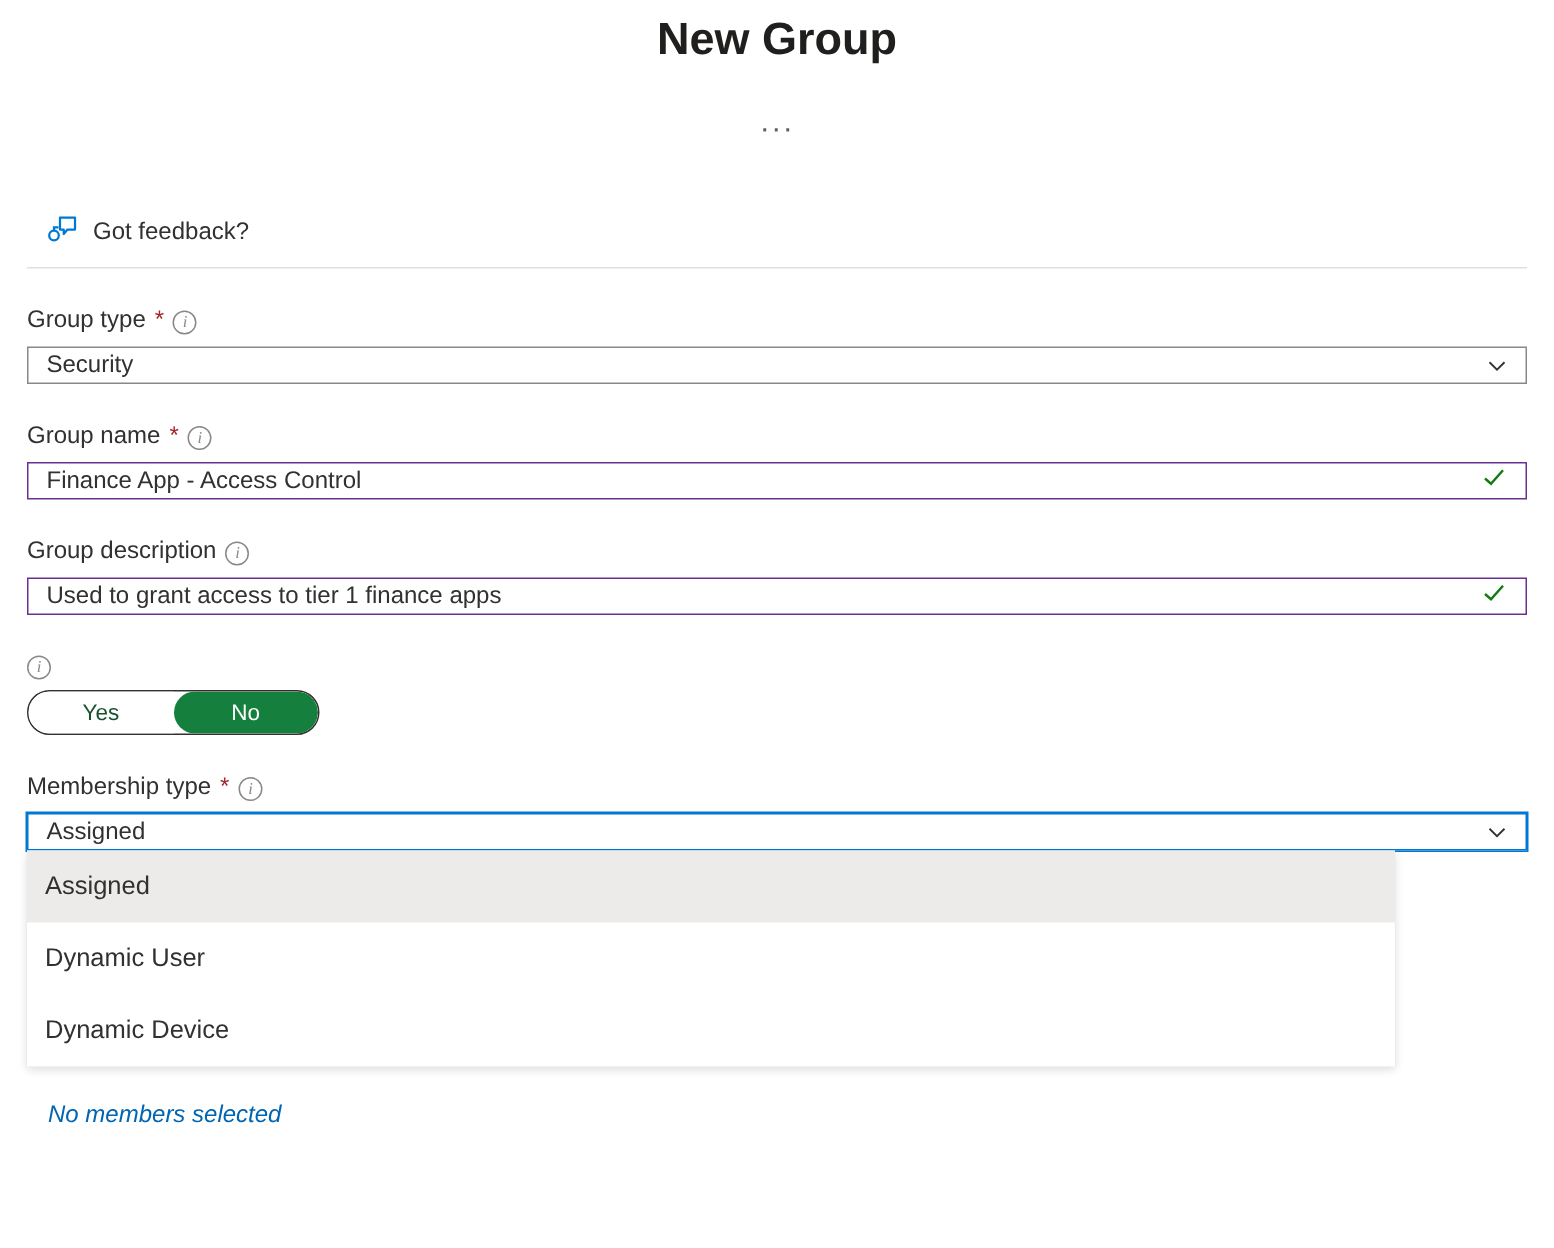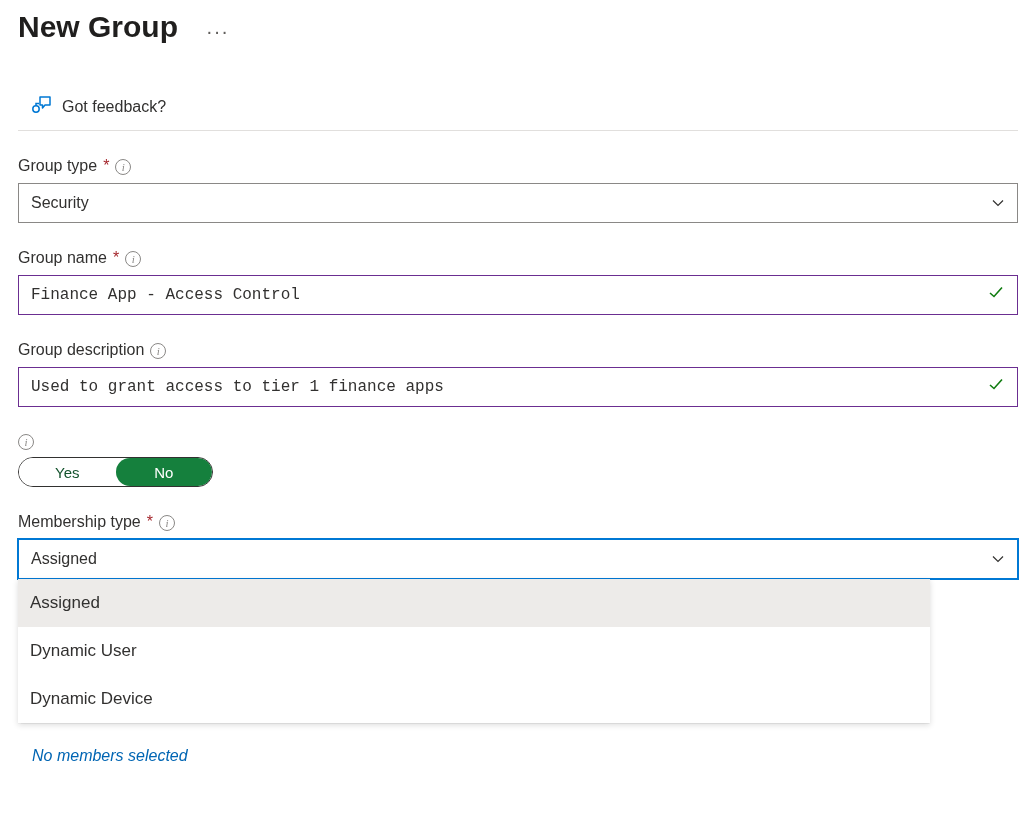--- a/index.html
+++ b/index.html
@@ -11,20 +11,21 @@
     width: 1036px;
   }
   .page {
     padding: 10px 18px 40px 18px;
   }
   .title-row {
     display: flex;
     align-items: center;
     gap: 28px;
     margin-bottom: 40px;
+    flex-direction: column;
   }
   h1.page-title {
     font-size: 30px;
     font-weight: 600;
     margin: 0;
     color: #201f1e;
   }
   .ellipsis {
     color: #605e5c;
     font-size: 20px;
@@ -73,39 +74,38 @@
     color: #8a8886;
     line-height: 1;
     cursor: pointer;
     position: relative;
     top: 1px;
   }
   .select-input, .text-input {
     position: relative;
     width: 100%;
     border: 1px solid #8a8886;
-    height: 40px;
+    height: 25px;
     display: flex;
     align-items: center;
     padding: 0 36px 0 12px;
     font-size: 16px;
     color: #323130;
     background: #fff;
   }
   .select-input .chevron {
     position: absolute;
     right: 12px;
     top: 50%;
     transform: translateY(-50%);
     pointer-events: none;
   }
   .chevron svg { display:block; }
   .validated {
     border: 1px solid #6b2e91;
-    font-family: Liberation Mono, monospace;
   }
   .validated .check {
     position: absolute;
     right: 12px;
     top: 50%;
     transform: translateY(-50%);
   }
   .focused {
     border: 1px solid #0078d4;
     outline: 1px solid #0078d4;

